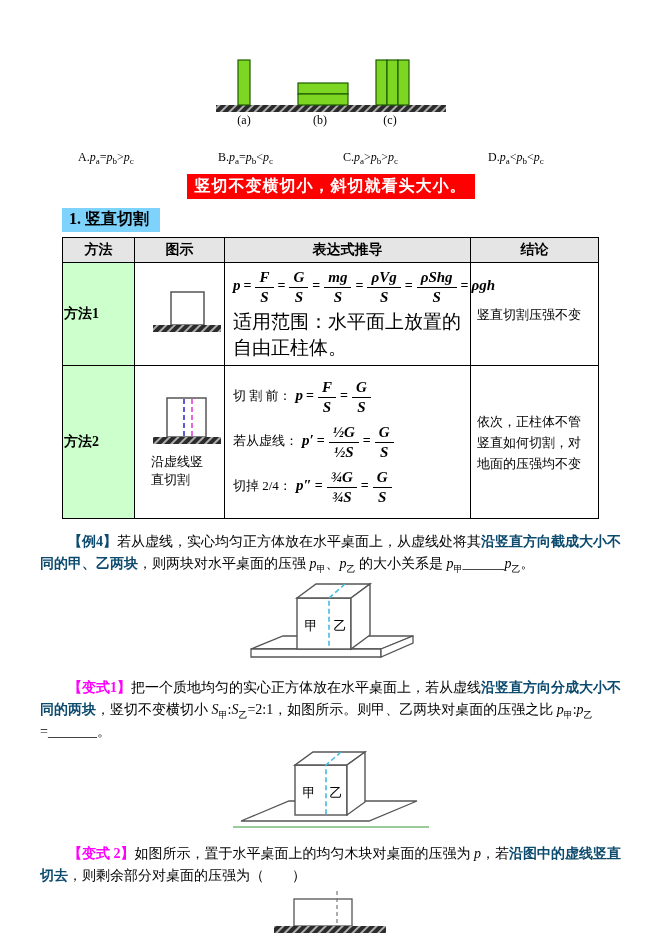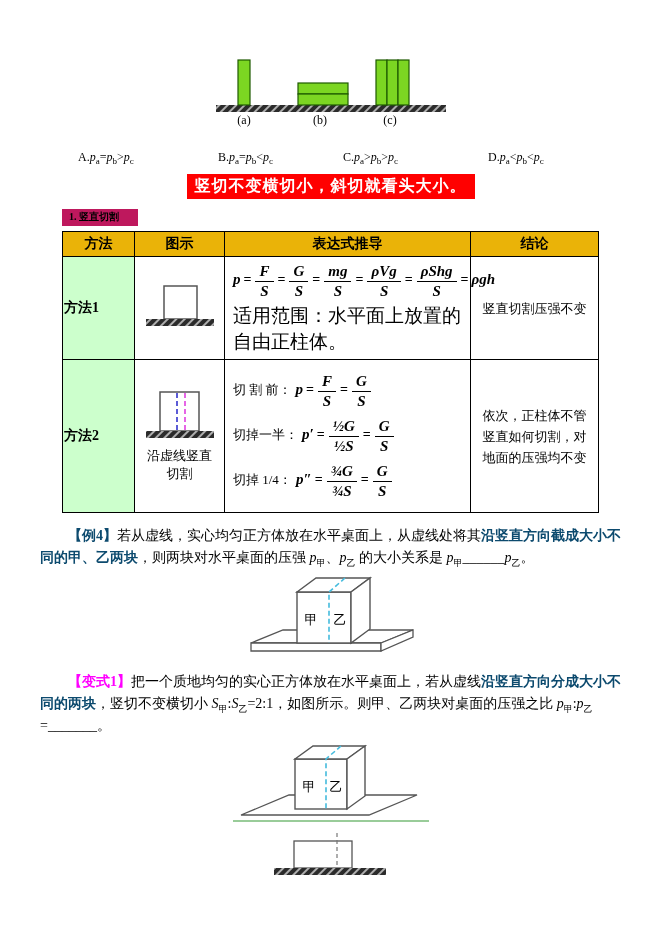--- a/index.html
+++ b/index.html
@@ -14,30 +14,30 @@
   
   .options{display:grid;grid-template-columns:140px 125px 145px 1fr;padding-left:38px;font-size:12px;margin-top:16px;}
   
   .sec{margin:6px 0 0 0;padding-left:22px;font-size:15px;}
   .sec-title{background:#00FFFF;color:#0000CC;font-weight:bold;text-decoration:underline;}
   .sec-sub{font-weight:bold;font-style:italic;}
   
   .banner{display:table;margin:9px auto 0 auto;background:#FF0000;color:#fff;font-weight:bold;padding:2px 8px;font-size:16px;letter-spacing:1px;}
   
   .chip-row{margin:9px 0 0 0;padding-left:22px;}
-  .chip{display:inline-block;background:#be185d;color:#000;font-weight:bold;padding:1px 19px 2px 7px;font-size:10px;}
+  .chip{display:inline-block;background:#7dd3fc;color:#000;font-weight:bold;padding:1px 11px 2px 7px;font-size:16px;}
   
   table.model{border-collapse:collapse;width:536px;margin:5px auto 0 auto;table-layout:fixed;}
   table.model th,table.model td{border:1px solid #000;vertical-align:middle;}
-  table.model th{background:#eab308;font-size:14px;font-weight:bold;height:24px;padding:0;}
+  table.model th{background:#e5e5e5;font-size:14px;font-weight:bold;height:24px;padding:0;}
   col.c1{width:72px;}col.c2{width:90px;}col.c3{width:246px;}col.c4{width:128px;}
   td.method{background:#CCFFCC;font-weight:bold;font-size:14px;}
-  td.diagram{text-align:center;padding:4px 8px;}
+  td.diagram{padding:4px 16px;}
   td.derive{padding:4px 8px;}
-  td.conclusion{text-align:center;font-size:13px;line-height:21px;padding:12px 6px;}
+  td.conclusion{text-align:left;font-size:13px;line-height:21px;padding:12px 6px;}
   .diagram-caption{font-size:13px;margin-top:2px;}
   
   .fm{font-weight:bold;font-style:italic;font-size:15px;}
   .eq{font-weight:bold;margin:0 3px;font-size:14px;}
   .frac{display:inline-block;vertical-align:middle;text-align:center;line-height:1;margin:0 1px;}
   .frac .top{display:block;border-bottom:1.5px solid #000;padding:1px 4px 2px 4px;}
   .frac .bot{display:block;padding:2px 4px 0 4px;}
   .fline{margin:9px 0;white-space:nowrap;}
   .flabel{font-size:13px;font-style:normal;font-weight:normal;margin-right:4px;}
   .scope{font-size:19px;margin-top:4px;}
@@ -124,24 +124,24 @@
           <line x1="41" y1="4" x2="41" y2="41" stroke="#E040E0" stroke-width="1.6" stroke-dasharray="5,3"></line>
           <rect x="2" y="42" width="68" height="7" fill="url(#hatch)"></rect>
         </svg>
         <div class="diagram-caption">沿虚线竖直切割</div>
       </td>
       <td class="derive">
         <div class="fline">
           <span class="flabel">切 割 前：</span><span class="fm">p</span><span class="eq">=</span><span class="frac fm"><span class="top">F</span><span class="bot">S</span></span><span class="eq">=</span><span class="frac fm"><span class="top">G</span><span class="bot">S</span></span>
         </div>
         <div class="fline">
-          <span class="flabel">切掉一半：</span><span class="fm">p</span><span class="fm">′</span><span class="eq">=</span><span class="frac fm"><span class="top"><span>½</span><span>G</span></span><span class="bot"><span>½</span><span>S</span></span></span><span class="eq">=</span><span class="frac fm"><span class="top">G</span><span class="bot">S</span></span>
+          <span class="flabel">若从虚线：</span><span class="fm">p</span><span class="fm">′</span><span class="eq">=</span><span class="frac fm"><span class="top"><span>½</span><span>G</span></span><span class="bot"><span>½</span><span>S</span></span></span><span class="eq">=</span><span class="frac fm"><span class="top">G</span><span class="bot">S</span></span>
         </div>
         <div class="fline">
-          <span class="flabel">切掉 1/4：</span><span class="fm">p</span><span class="fm">″</span><span class="eq">=</span><span class="frac fm"><span class="top"><span>¾</span><span>G</span></span><span class="bot"><span>¾</span><span>S</span></span></span><span class="eq">=</span><span class="frac fm"><span class="top">G</span><span class="bot">S</span></span>
+          <span class="flabel">切掉 2/4：</span><span class="fm">p</span><span class="fm">″</span><span class="eq">=</span><span class="frac fm"><span class="top"><span>¾</span><span>G</span></span><span class="bot"><span>¾</span><span>S</span></span></span><span class="eq">=</span><span class="frac fm"><span class="top">G</span><span class="bot">S</span></span>
         </div>
       </td>
       <td class="conclusion">依次，正柱体不管竖直如何切割，对地面的压强均不变</td>
     </tr>
   </tbody>
     </table>
 
   <p class="para" style="margin-top:12px;">
     <b class="bluebold">【例4】</b><span>若从虚线，实心均匀正方体放在水平桌面上，从虚线处将其</span><b class="bluebold">沿竖直方向截成大小不同的甲、乙两块</b><span>，则两块对水平桌面的压强 </span><i class="mi">p</i><sub>甲</sub><span>、</span><i class="mi">p</i><sub>乙</sub><span> 的大小关系是 </span><i class="mi">p</i><sub>甲</sub><span class="blank">______</span><i class="mi">p</i><sub>乙</sub><span>。</span>
   </p>
@@ -170,20 +170,23 @@
       <line x1="2" y1="80" x2="198" y2="80" stroke="#99CC99" stroke-width="2"></line>
       <rect x="64" y="18" width="52" height="50" fill="#fff" stroke="#555" stroke-width="1.4"></rect>
       <polygon points="64,18 82,5 134,5 116,18" fill="#fff" stroke="#555" stroke-width="1.4"></polygon>
       <polygon points="116,18 134,5 134,55 116,68" fill="#fff" stroke="#555" stroke-width="1.4"></polygon>
       <polyline points="110,5 95,18 95,68" fill="none" stroke="#44BBDD" stroke-width="1.6" stroke-dasharray="5,3"></polyline>
       <text x="78" y="50" font-size="13" text-anchor="middle">甲</text>
       <text x="105" y="50" font-size="13" text-anchor="middle">乙</text>
     </svg>
   </div>
 
+  <p class="para" style="margin-top:8px;">
+    <b class="magenta">【变式 2】</b><span>如图所示，置于水平桌面上的均匀木块对桌面的压强为 </span><i class="mi">p</i><span>，若</span><b class="bluebold">沿图中的虚线竖直切去</b><span>，则剩余部分对桌面的压强为（　　）</span>
+  </p>
 
   <div class="fig-center">
     <svg width="130" height="44" viewBox="0 0 130 44">
       <rect x="28" y="8" width="58" height="27" fill="#fff" stroke="#555" stroke-width="1.3"></rect>
       <line x1="71" y1="0" x2="71" y2="35" stroke="#777" stroke-width="1.2" stroke-dasharray="4,3"></line>
       <rect x="8" y="35" width="112" height="7" fill="url(#hatch)"></rect>
     </svg>
   </div>
 
 </div>

